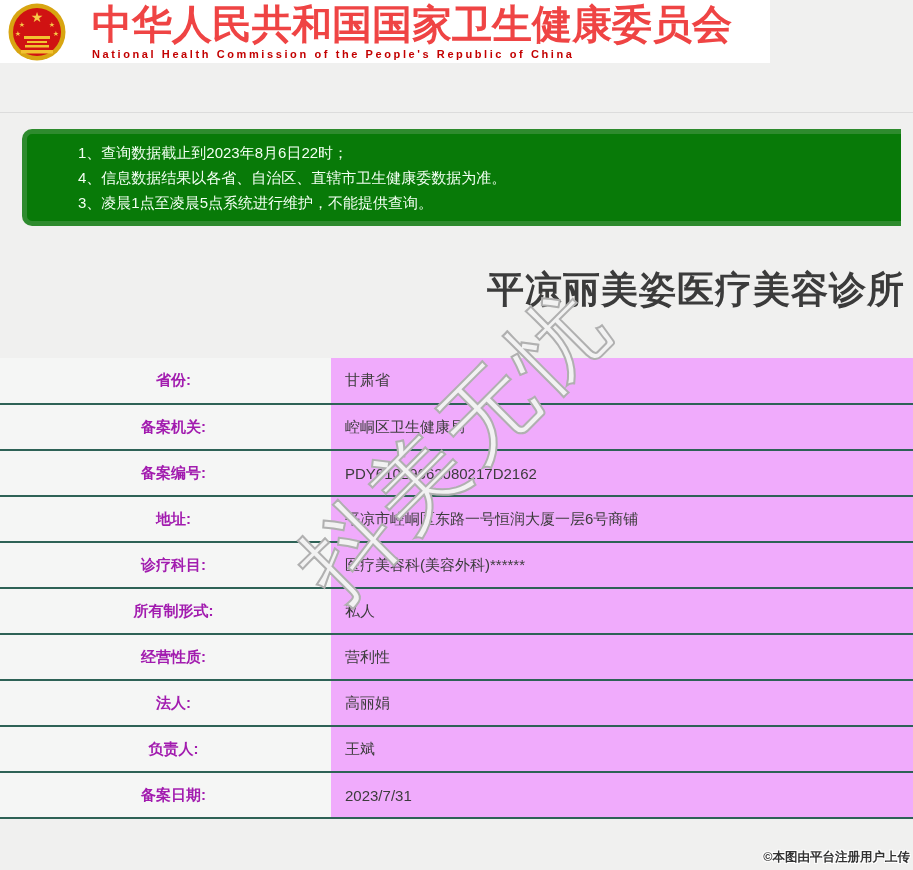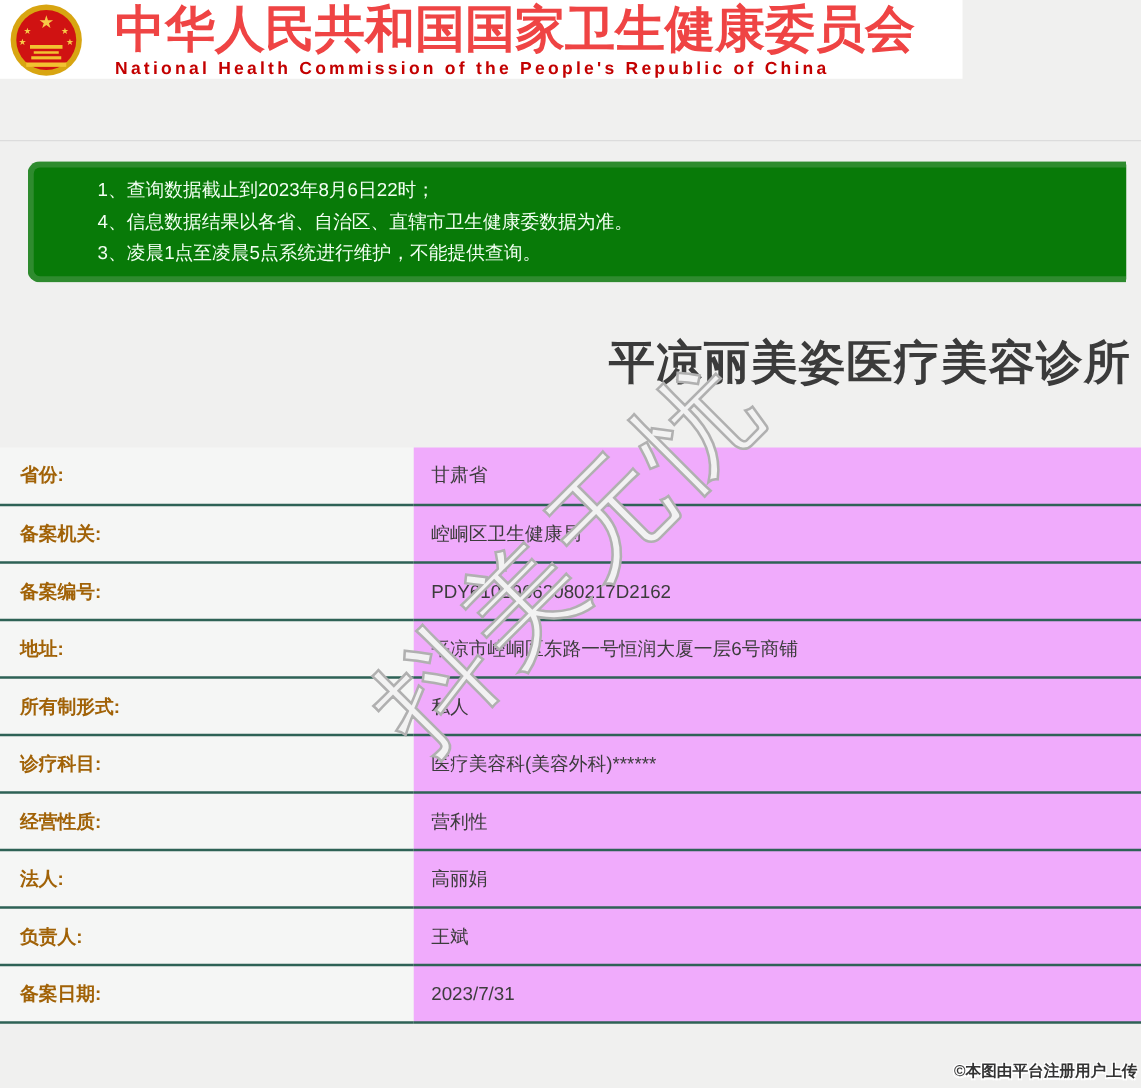--- a/index.html
+++ b/index.html
@@ -20,21 +20,21 @@
   .emblem-wrap {
     position:absolute; left:8px; top:-6px;
     width:58px; height:78px;
   }
   .header-titles { position:absolute; left:92px; top:2px; width:620px; }
   .header-title-cn {
     font-size:40px; font-weight:bold; color:#ef4444;
     letter-spacing:0px; line-height:44px; white-space:nowrap;
   }
   .header-title-en {
-    font-size:14px; font-weight:bold; color:#c30000;
+    font-size:11px; font-weight:bold; color:#c30000;
     letter-spacing:2.6px; line-height:15px; white-space:nowrap;
     margin-top:1px;
   }
 
   
   .subheader-divider {
     margin-top:49px;
     border-top:1px solid #dcdcdc;
     height:0;
   }
@@ -71,24 +71,24 @@
   }
   table.info-table tr { height:46px; }
   table.info-table th, table.info-table td {
     border-bottom:2px solid #2e6256;
     font-size:15px;
     vertical-align:middle;
   }
   table.info-table th {
     width:331px;
     background:#f5f6f5;
-    text-align:left;
+    text-align:center;
     font-weight:bold;
     padding-left:16px;
-    color:#a16207;
+    color:#a21caf;
   }
   table.info-table td {
     background:#f0abfc;
     padding-left:14px;
     color:#3c3c3c;
   }
 
   
   .watermark {
     position:absolute;
@@ -167,28 +167,28 @@
     </tr>
     <tr>
       <th>备案编号:</th>
       <td>PDY61029662080217D2162</td>
     </tr>
     <tr>
       <th>地址:</th>
       <td>平凉市崆峒区东路一号恒润大厦一层6号商铺</td>
     </tr>
     <tr>
+      <th>诊疗科目:</th>
+      <td>医疗美容科(美容外科)******</td>
+    </tr>
+    <tr>
       <th>所有制形式:</th>
       <td>私人</td>
     </tr>
     <tr>
-      <th>诊疗科目:</th>
-      <td>医疗美容科(美容外科)******</td>
-    </tr>
-    <tr>
       <th>经营性质:</th>
       <td>营利性</td>
     </tr>
     <tr>
       <th>法人:</th>
       <td>高丽娟</td>
     </tr>
     <tr>
       <th>负责人:</th>
       <td>王斌</td>

